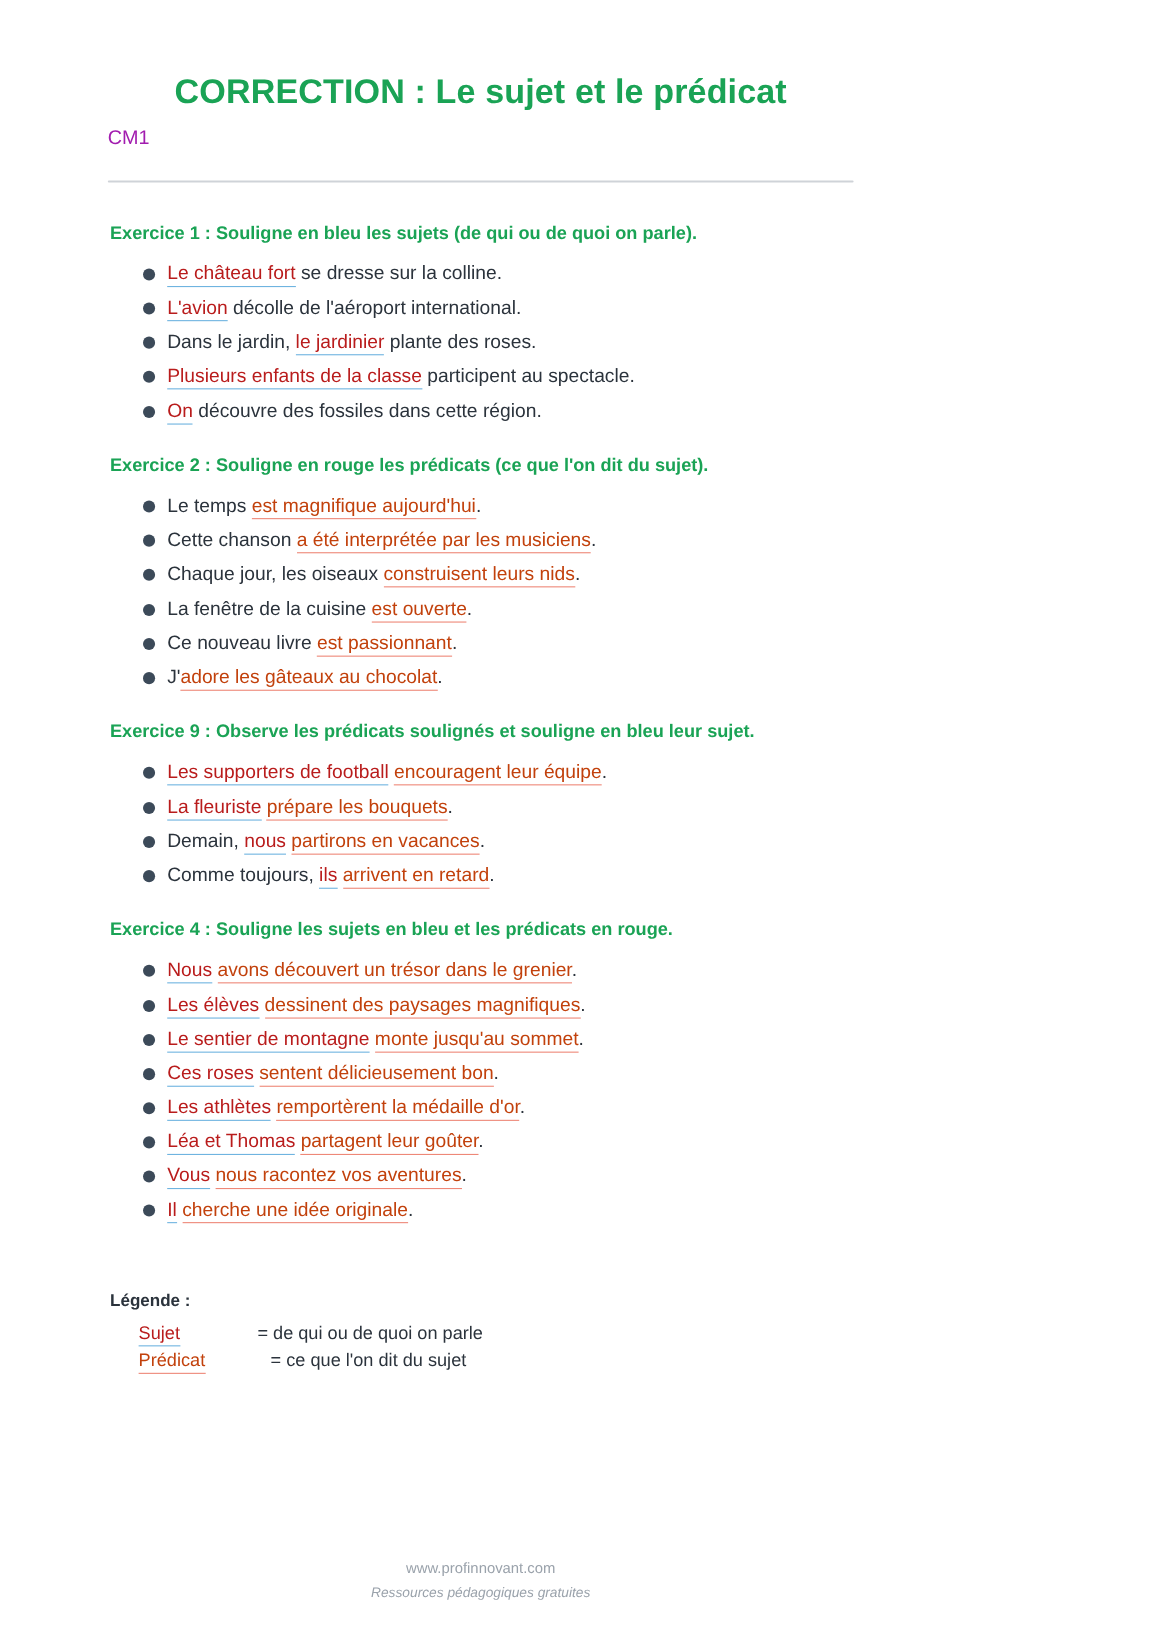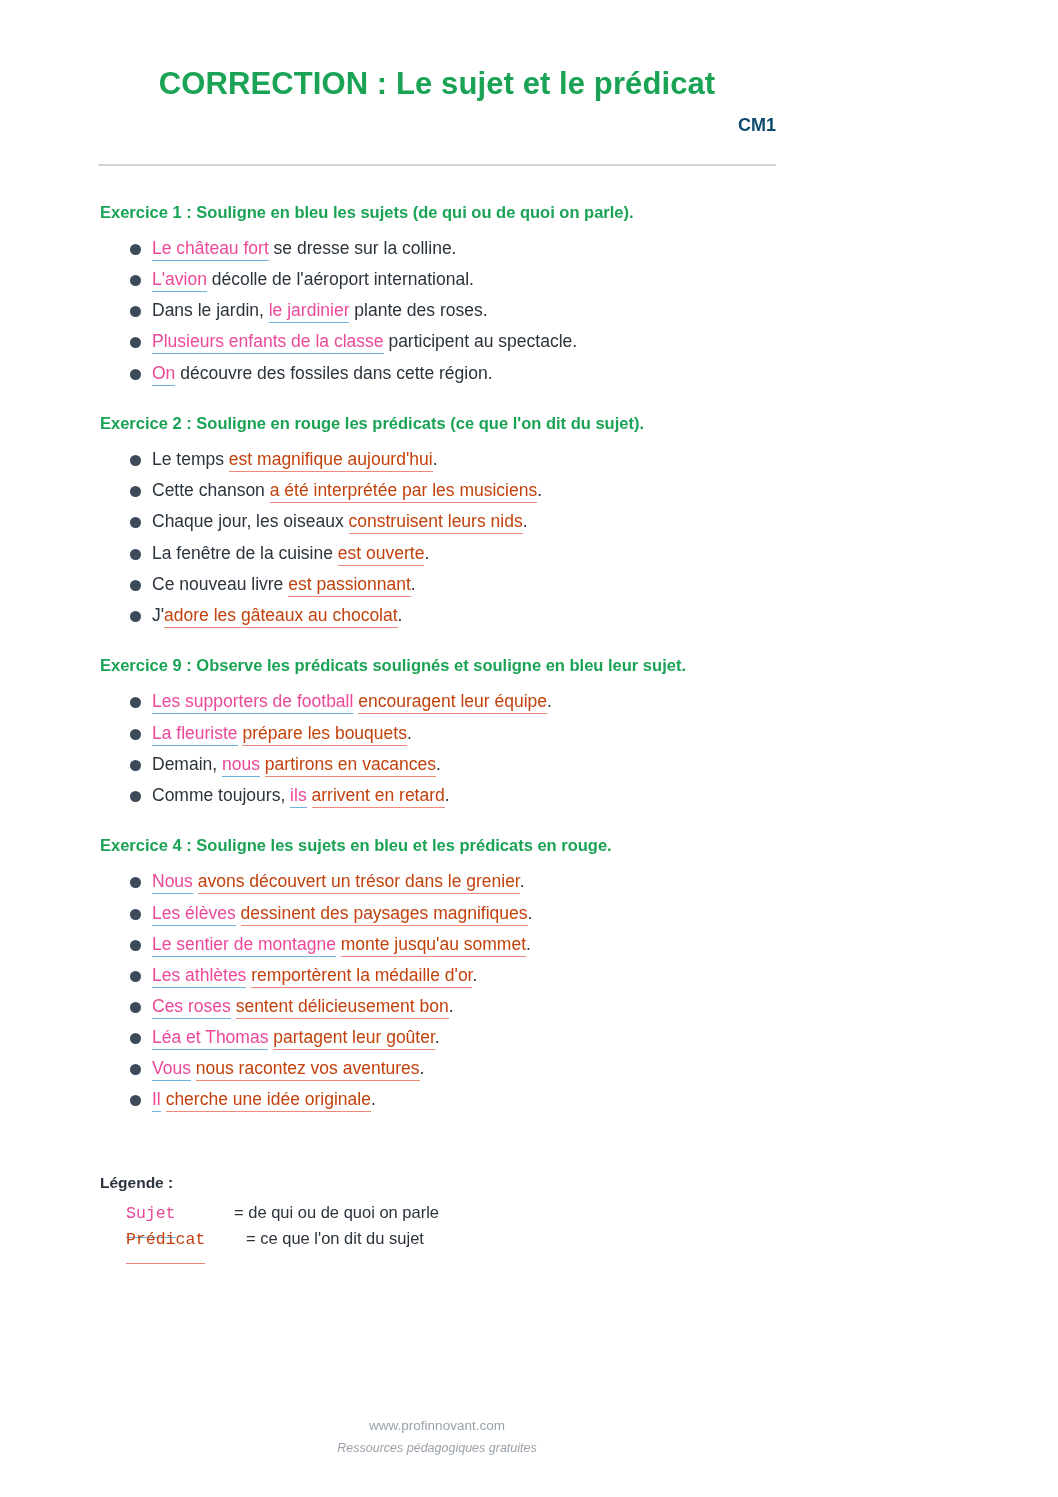--- a/index.html
+++ b/index.html
@@ -30,24 +30,24 @@
     text-align: center;
     font-size: 31px;
     font-weight: bold;
     line-height: 1.18;
     color: #1aa355;
     letter-spacing: 0.1px;
   }
   .doc-subtitle {
     margin: 0;
     padding-top: 12px;
-    text-align: right;
+    text-align: left;
     font-size: 18px;
-    font-weight: bold;
-    color: #0c4a6e;
+    font-weight: normal;
+    color: #a21caf;
   }
   .rule {
     margin-top: 28px;
     height: 2px;
     background: #cfd3d8;
     border-radius: 1px;
   }
 
   
   .exercise { margin-top: 0; }
@@ -79,21 +79,21 @@
     left: 0;
     top: 11px;
     width: 11px;
     height: 11px;
     border-radius: 50%;
     background: #3c4a59;
   }
 
   
   .sujet {
-    color: #ec4899;
+    color: #b91c1c;
     border-bottom: 1.6px solid #6fb4e0;
     padding-bottom: 2px;
   }
   .predicat {
     color: #c2410c;
     border-bottom: 1.6px solid #ee8878;
     padding-bottom: 2px;
   }
   .plain { color: #2b333c; }
 
@@ -113,21 +113,21 @@
     align-items: baseline;
     font-size: 16.5px;
     line-height: 1.55;
     padding-left: 26px;
   }
   .legend-key {
     display: inline-block;
     min-width: 80px;
   }
   .legend-key .sujet,
-  .legend-key .predicat { padding-bottom: 14px; font-family: Liberation Mono, monospace; }
+  .legend-key .predicat { padding-bottom: 2px; }
   .legend-sep { width: 28px; display: inline-block; }
   .legend-def { color: #2b333c; }
   .legend-row.second .legend-sep { width: 40px; }
 
   
   .footer {
     position: absolute;
     left: 0;
     right: 0;
     bottom: 38px;
@@ -183,22 +183,22 @@
           <li><span class="bullet"></span><span class="plain">Demain, </span><span class="sujet">nous</span><span class="plain"> </span><span class="predicat">partirons en vacances</span><span class="plain">.</span></li>
           <li><span class="bullet"></span><span class="plain">Comme toujours, </span><span class="sujet">ils</span><span class="plain"> </span><span class="predicat">arrivent en retard</span><span class="plain">.</span></li>
         </ul>
       </section>
       <section class="exercise" id="exercise-4">
         <h2 class="ex-heading">Exercice 4 : Souligne les sujets en bleu et les prédicats en rouge.</h2>
         <ul class="ex-list">
           <li><span class="bullet"></span><span class="sujet">Nous</span><span class="plain"> </span><span class="predicat">avons découvert un trésor dans le grenier</span><span class="plain">.</span></li>
           <li><span class="bullet"></span><span class="sujet">Les élèves</span><span class="plain"> </span><span class="predicat">dessinent des paysages magnifiques</span><span class="plain">.</span></li>
           <li><span class="bullet"></span><span class="sujet">Le sentier de montagne</span><span class="plain"> </span><span class="predicat">monte jusqu'au sommet</span><span class="plain">.</span></li>
+          <li><span class="bullet"></span><span class="sujet">Ces roses</span><span class="plain"> </span><span class="predicat">sentent délicieusement bon</span><span class="plain">.</span></li>
           <li><span class="bullet"></span><span class="sujet">Les athlètes</span><span class="plain"> </span><span class="predicat">remportèrent la médaille d'or</span><span class="plain">.</span></li>
-          <li><span class="bullet"></span><span class="sujet">Ces roses</span><span class="plain"> </span><span class="predicat">sentent délicieusement bon</span><span class="plain">.</span></li>
           <li><span class="bullet"></span><span class="sujet">Léa et Thomas</span><span class="plain"> </span><span class="predicat">partagent leur goûter</span><span class="plain">.</span></li>
           <li><span class="bullet"></span><span class="sujet">Vous</span><span class="plain"> </span><span class="predicat">nous racontez vos aventures</span><span class="plain">.</span></li>
           <li><span class="bullet"></span><span class="sujet">Il</span><span class="plain"> </span><span class="predicat">cherche une idée originale</span><span class="plain">.</span></li>
         </ul>
       </section>
     </div>
 
   <div class="legend">
     <div class="legend-title">Légende :</div>
     <div id="legend-rows">

